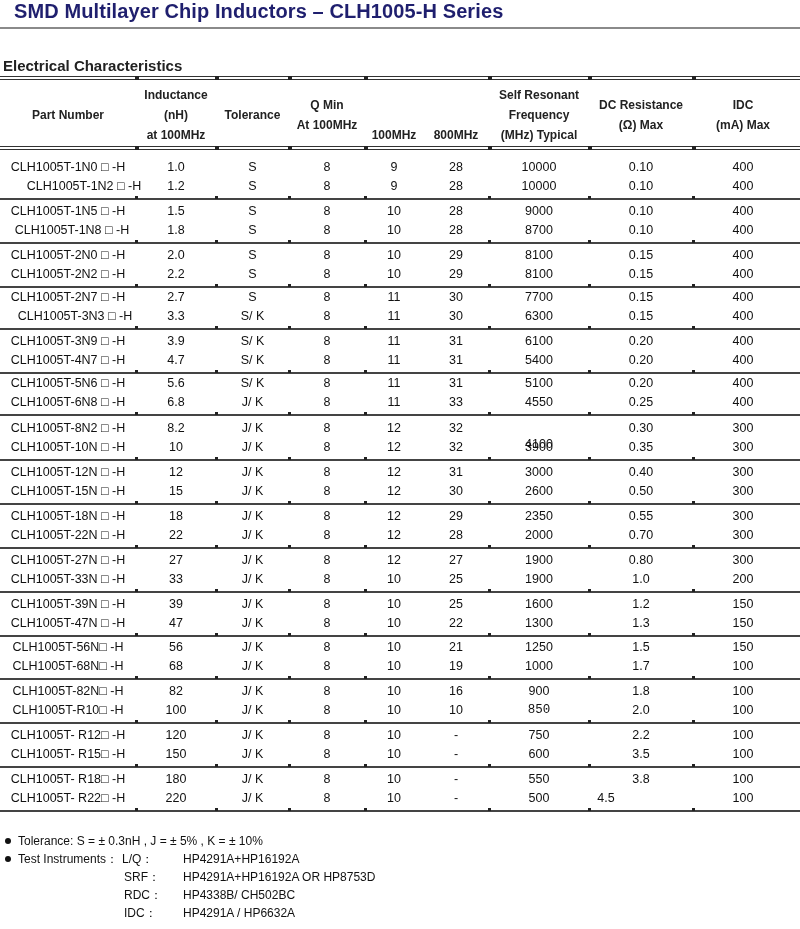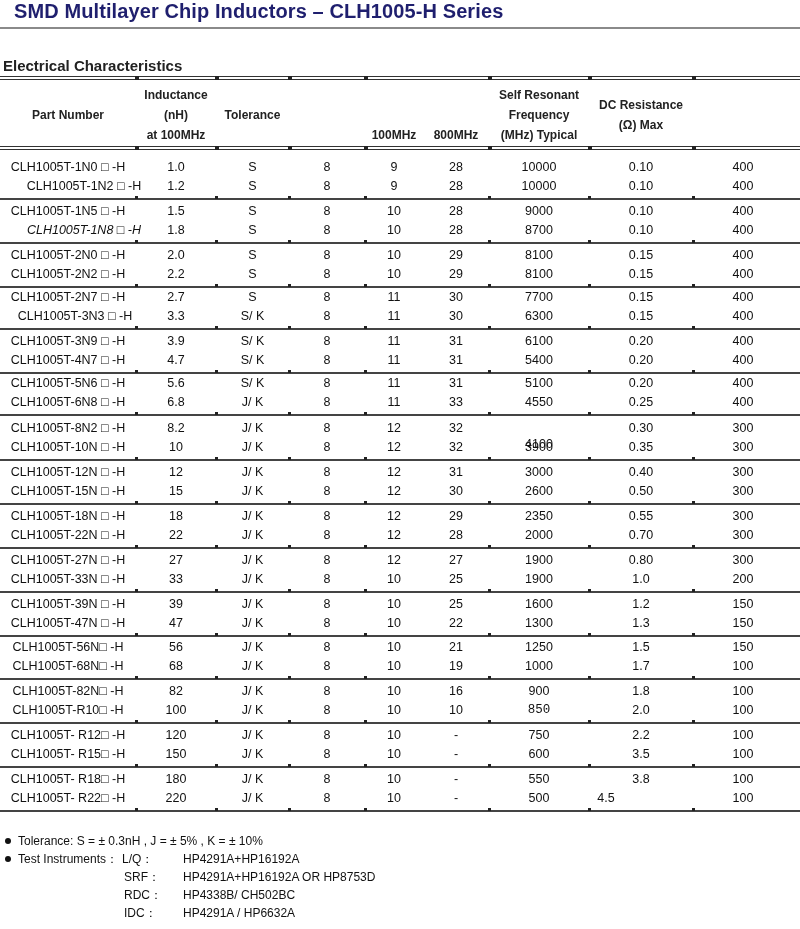--- a/index.html
+++ b/index.html
@@ -30,31 +30,39 @@
   <div class="dbl" style="top:0"></div>
 
   <div class="hdr">
     <div class="hcell" style="left:0;width:136px;top:25px">Part Number</div>
     <div class="hcell" style="left:136px;width:80px;top:5px">
       <div>Inductance</div>
       <div>(nH)</div>
       <div>at 100MHz</div>
     </div>
     <div class="hcell" style="left:216px;width:73px;top:25px">Tolerance</div>
+    <div class="hcell" style="left:289px;width:76px;top:15px">
+      <div>Q Min</div>
+      <div>At 100MHz</div>
+    </div>
     <div class="hcell" style="left:365px;width:58px;top:45px">100MHz</div>
     <div class="hcell" style="left:423px;width:66px;top:45px">800MHz</div>
     <div class="hcell" style="left:489px;width:100px;top:5px">
       <div>Self Resonant</div>
       <div>Frequency</div>
       <div>(MHz) Typical</div>
     </div>
     <div class="hcell" style="left:589px;width:104px;top:15px">
       <div>DC Resistance</div>
       <div>(Ω) Max</div>
     </div>
+    <div class="hcell" style="left:693px;width:100px;top:15px">
+      <div>IDC</div>
+      <div>(mA) Max</div>
+    </div>
   </div>
 
   <div class="dbl" style="top:70px"></div>
 
   <div id="rows">
       <div class="row" style="top: 82px;">
         <span style="left: 0px; width: 136px;">CLH1005T-1N0 □ -H</span>
         <span style="left: 136px; width: 80px;">1.0</span>
         <span style="left: 216px; width: 73px;">S</span>
         <span style="left: 289px; width: 76px;">8</span>
@@ -88,21 +96,21 @@
         <span style="left: 136px; width: 80px;">1.5</span>
         <span style="left: 216px; width: 73px;">S</span>
         <span style="left: 289px; width: 76px;">8</span>
         <span style="left: 365px; width: 58px;">10</span>
         <span style="left: 423px; width: 66px;">28</span>
         <span style="left: 489px; width: 100px;">9000</span>
         <span style="left: 589px; width: 104px;">0.10</span>
         <span style="left: 693px; width: 100px;">400</span>
       </div>
       <div class="row" style="top: 145px;">
-        <span style="left: 16px; width: 136px; font-style: italic;">CLH1005T-1N8 □ -H</span>
+        <span style="left: 4px; width: 136px;">CLH1005T-1N8 □ -H</span>
         <span style="left: 136px; width: 80px;">1.8</span>
         <span style="left: 216px; width: 73px;">S</span>
         <span style="left: 289px; width: 76px;">8</span>
         <span style="left: 365px; width: 58px;">10</span>
         <span style="left: 423px; width: 66px;">28</span>
         <span style="left: 489px; width: 100px;">8700</span>
         <span style="left: 589px; width: 104px;">0.10</span>
         <span style="left: 693px; width: 100px;">400</span>
       </div>
       <div class="sep" style="top: 166px;"></div>

